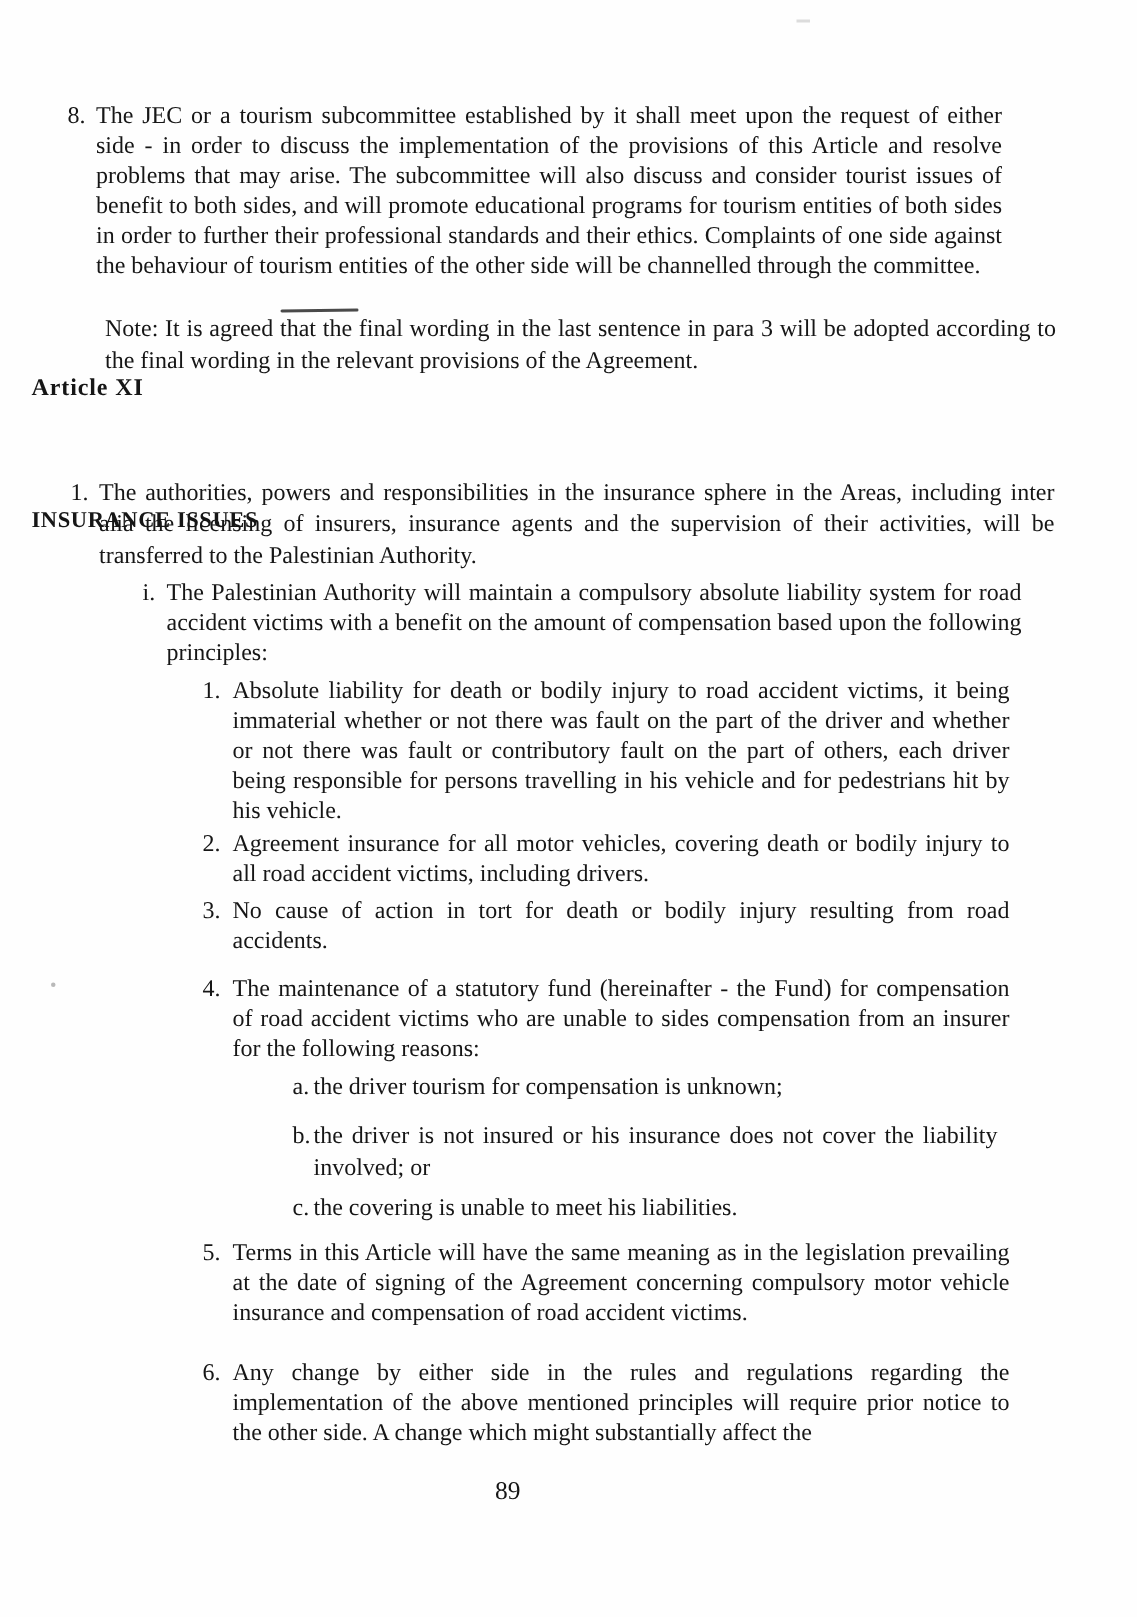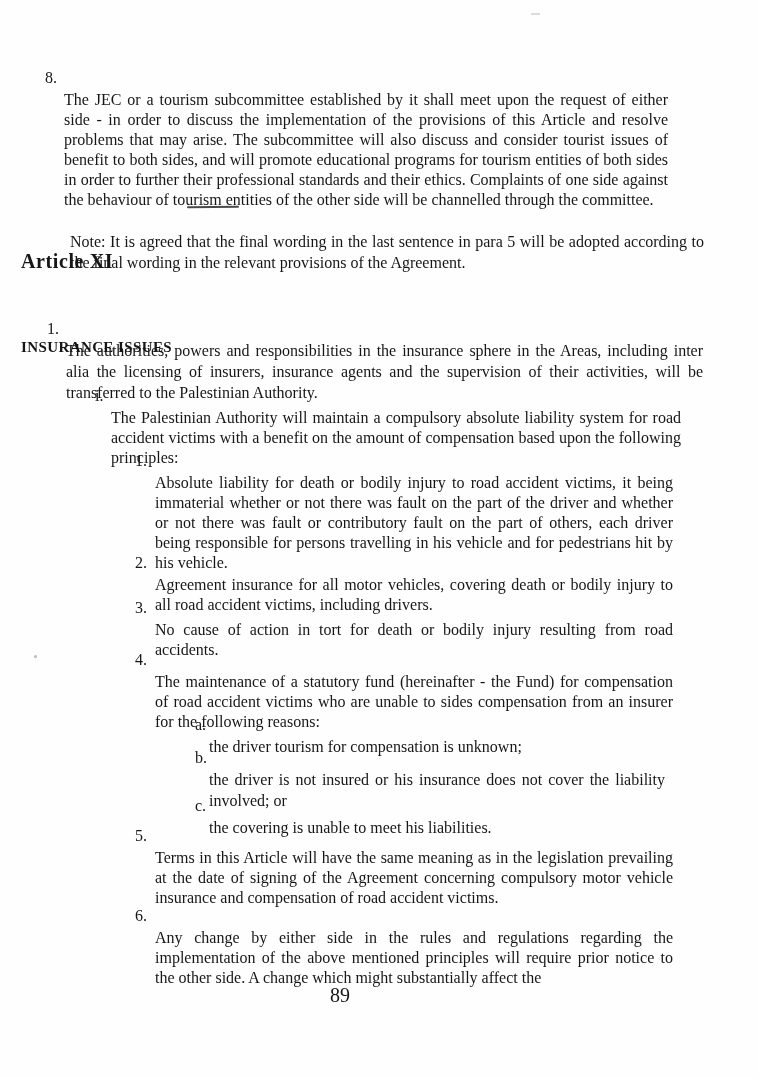--- a/index.html
+++ b/index.html
@@ -9,31 +9,31 @@
     height: 1078px;
     margin: 0 auto;
     background: #fefefe;
     font-family: "Liberation Serif", serif;
     font-size: 16px;
     color: #161616;
     overflow: hidden;
   }
   .block { position: absolute; display: flex; align-items: flex-start; }
   .marker { flex: 0 0 auto; white-space: nowrap; }
-  .txt { flex: 1 1 auto; text-align: justify; margin-top: 22px; }
+  .txt { flex: 1 1 auto; text-align: justify; }
 
   
   .b-p8 { top: 68px; left: 45px; width: 623px; line-height: 20px; }
   .b-p8 .marker { width: 19px; }
 
   
   .b-note { top: 209px; left: 70px; width: 634px; line-height: 21px; }
 
   
-  .b-article { position: absolute; top: 250px; left: 21px; font-size: 20px; font-weight: bold; letter-spacing: 0.6px; }
+  .b-article { position: absolute; top: 250px; left: 21px; font-size: 16px; font-weight: bold; letter-spacing: 0.6px; }
   .b-section { position: absolute; top: 293px; left: 21px; font-size: 15px; font-weight: bold; letter-spacing: 0.4px; margin-top: 46px; }
 
   
   .b-item1 { top: 318px; left: 47px; width: 656px; line-height: 21px; }
   .b-item1 .marker { width: 19px; }
 
   
   .b-itemi { top: 386px; left: 95px; width: 586px; line-height: 20px; }
   .b-itemi .marker { width: 16px; }
 
@@ -47,21 +47,21 @@
   .b-pr5 { top: 826px; }
   .b-pr6 { top: 906px; }
 
   
   .reason { left: 195px; width: 470px; line-height: 21px; }
   .reason .marker { width: 14px; }
   .b-ra { top: 714px; }
   .b-rb { top: 747px; }
   .b-rc { top: 795px; }
 
-  .page-number { position: absolute; top: 984px; left: 330px; font-size: 20px; }
+  .page-number { position: absolute; top: 984px; left: 330px; font-size: 17px; }
 
   
   .artifact-line {
     position: absolute; top: 206px; left: 187px; width: 52px; height: 2px;
     background: #2a2a2a; transform: rotate(-0.6deg); border-radius: 1px; opacity: 0.85;
   }
   .artifact-dot { position: absolute; top: 655px; left: 34px; width: 3px; height: 3px; background: #b9b9b9; border-radius: 50%; }
   .artifact-smudge { position: absolute; top: 13px; left: 531px; width: 9px; height: 2px; background: #dcdcdc; }
 </style>
 </head>
@@ -71,21 +71,21 @@
 
   <div class="artifact-smudge"></div>
 
   <div class="block b-p8">
     <span class="marker">8.</span>
     <div class="txt">The JEC or a tourism subcommittee established by it shall meet upon the request of either side - in order to discuss the implementation of the provisions of this Article and resolve problems that may arise. The subcommittee will also discuss and consider tourist issues of benefit to both sides, and will promote educational programs for tourism entities of both sides in order to further their professional standards and their ethics. Complaints of one side against the behaviour of tourism entities of the other side will be channelled through the committee.</div>
   </div>
   <div class="artifact-line"></div>
 
   <div class="block b-note">
-    <div class="txt">Note: It is agreed that the final wording in the last sentence in para 5 will be adopted according to the final wording in the relevant provisions of the Agreement.</div>
+    <div class="txt">Note: It is agreed that the final wording in the last sentence in para 3 will be adopted according to the final wording in the relevant provisions of the Agreement.</div>
   </div>
 
   <div class="b-article">Article XI</div>
 
   <div class="b-section">INSURANCE ISSUES</div>
 
   <div class="block b-item1">
     <span class="marker">1.</span>
     <div class="txt">The authorities, powers and responsibilities in the insurance sphere in the Areas, including inter alia the licensing of insurers, insurance agents and the supervision of their activities, will be transferred to the Palestinian Authority.</div>
   </div>

